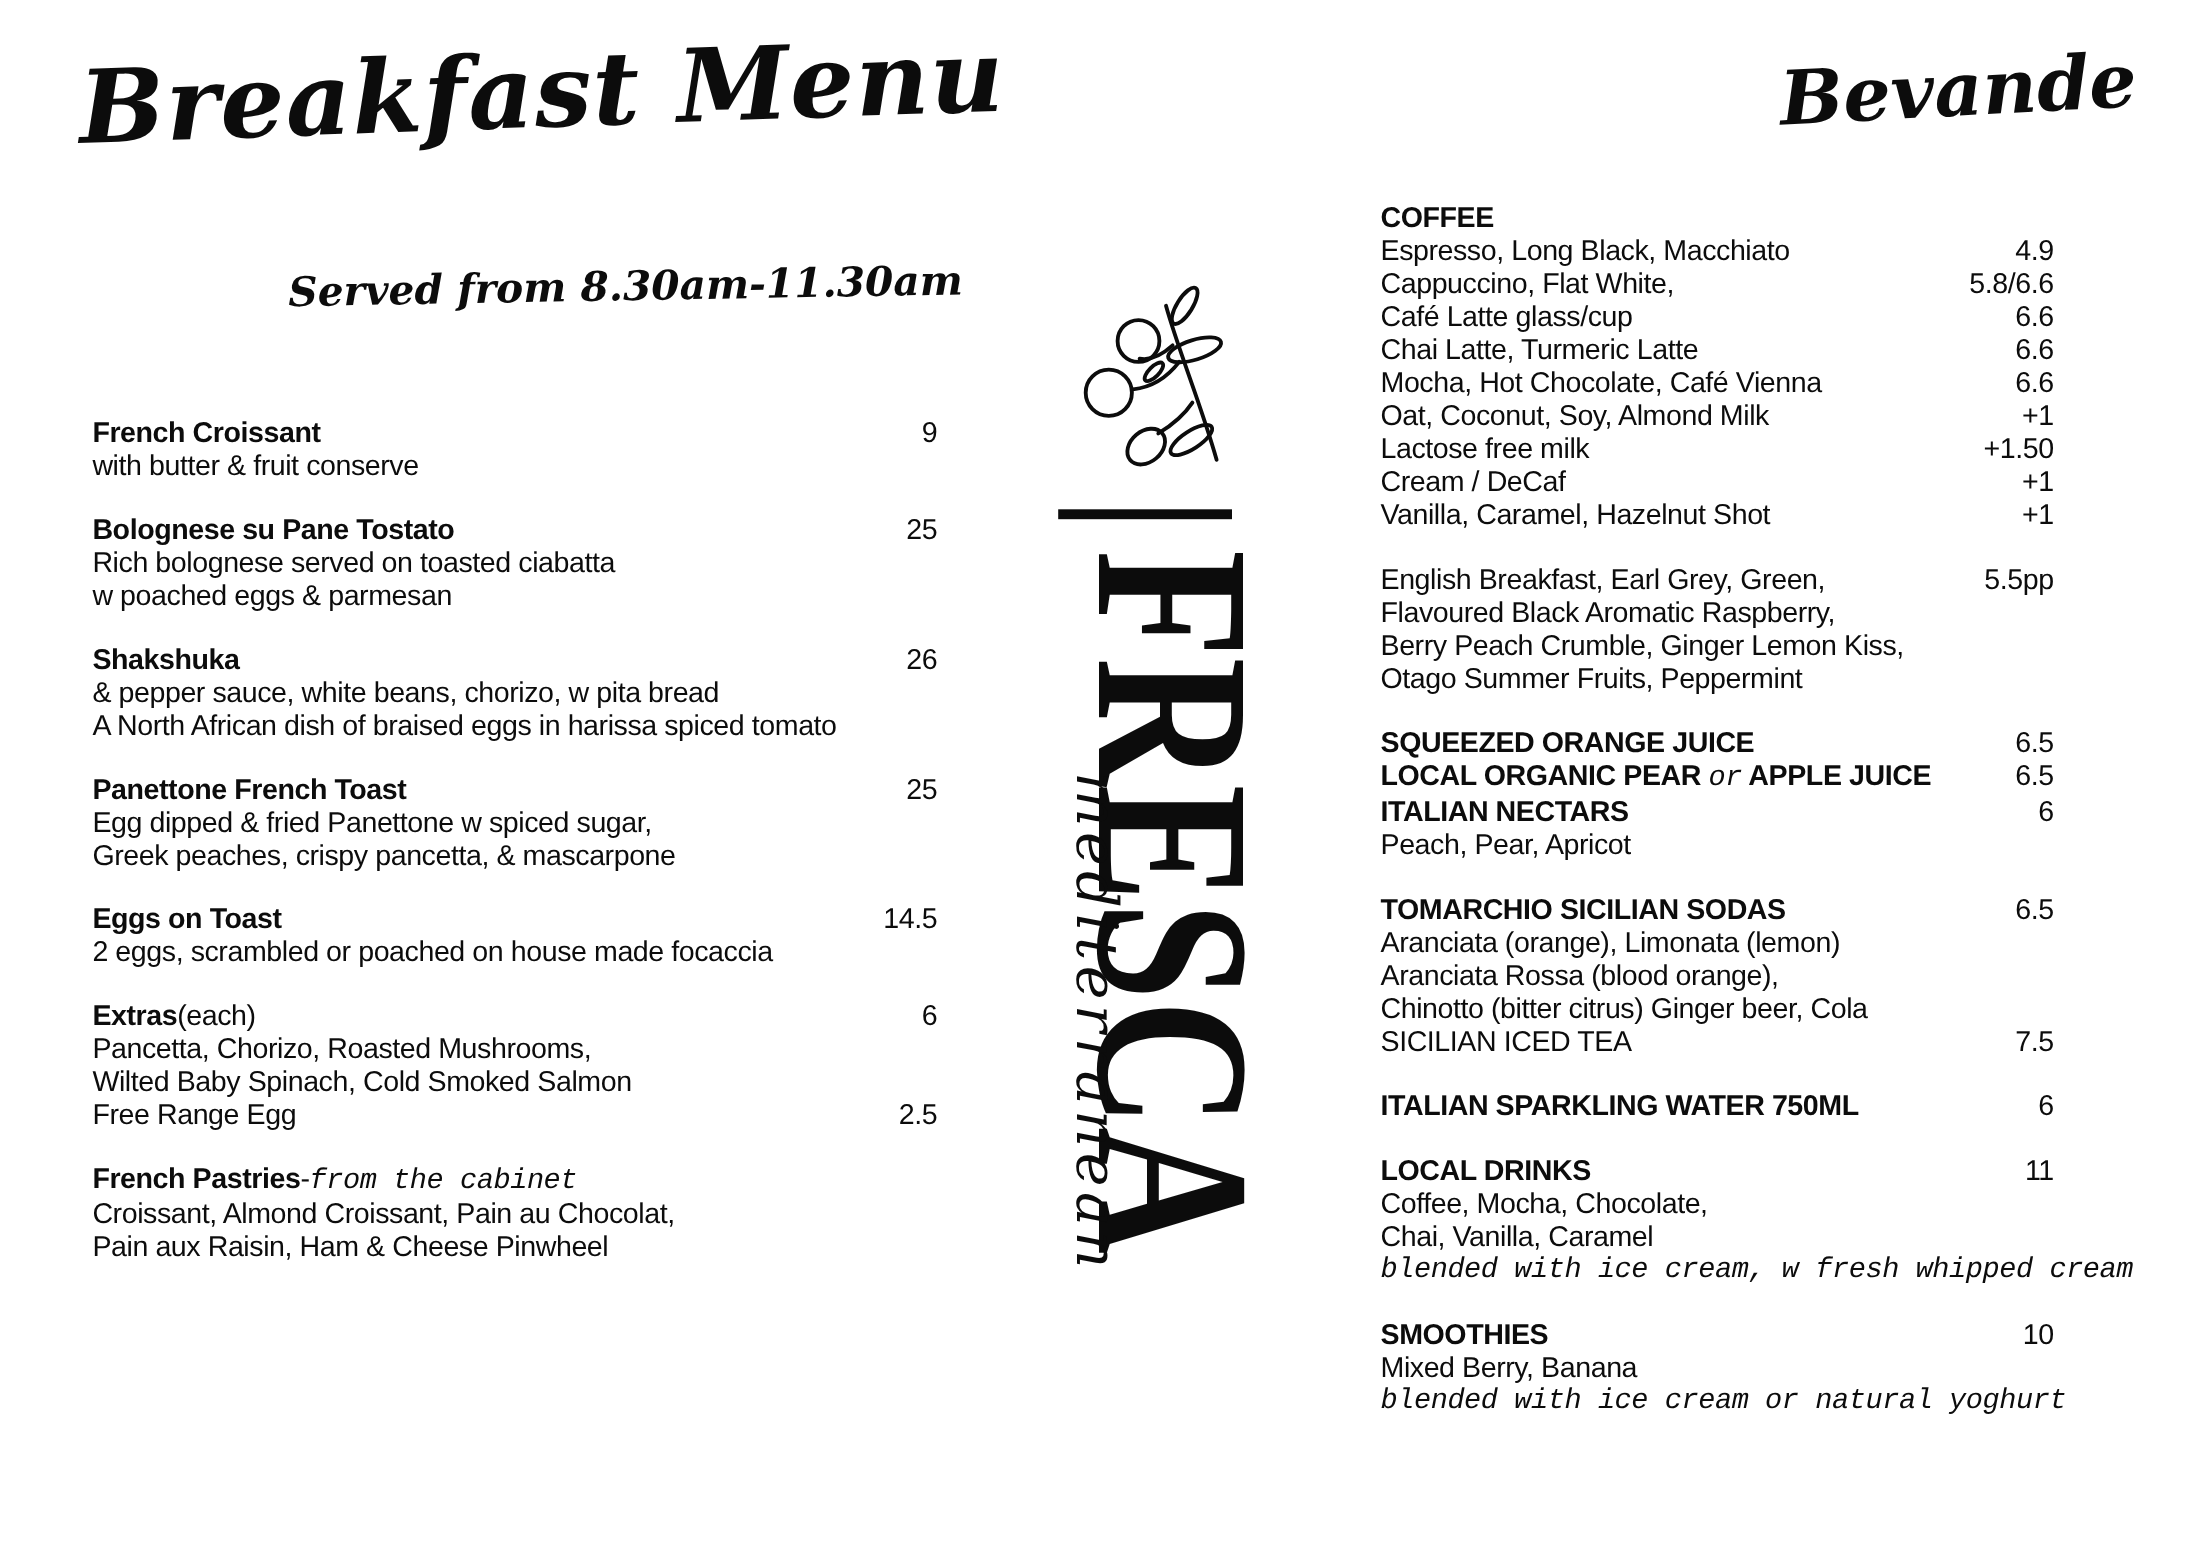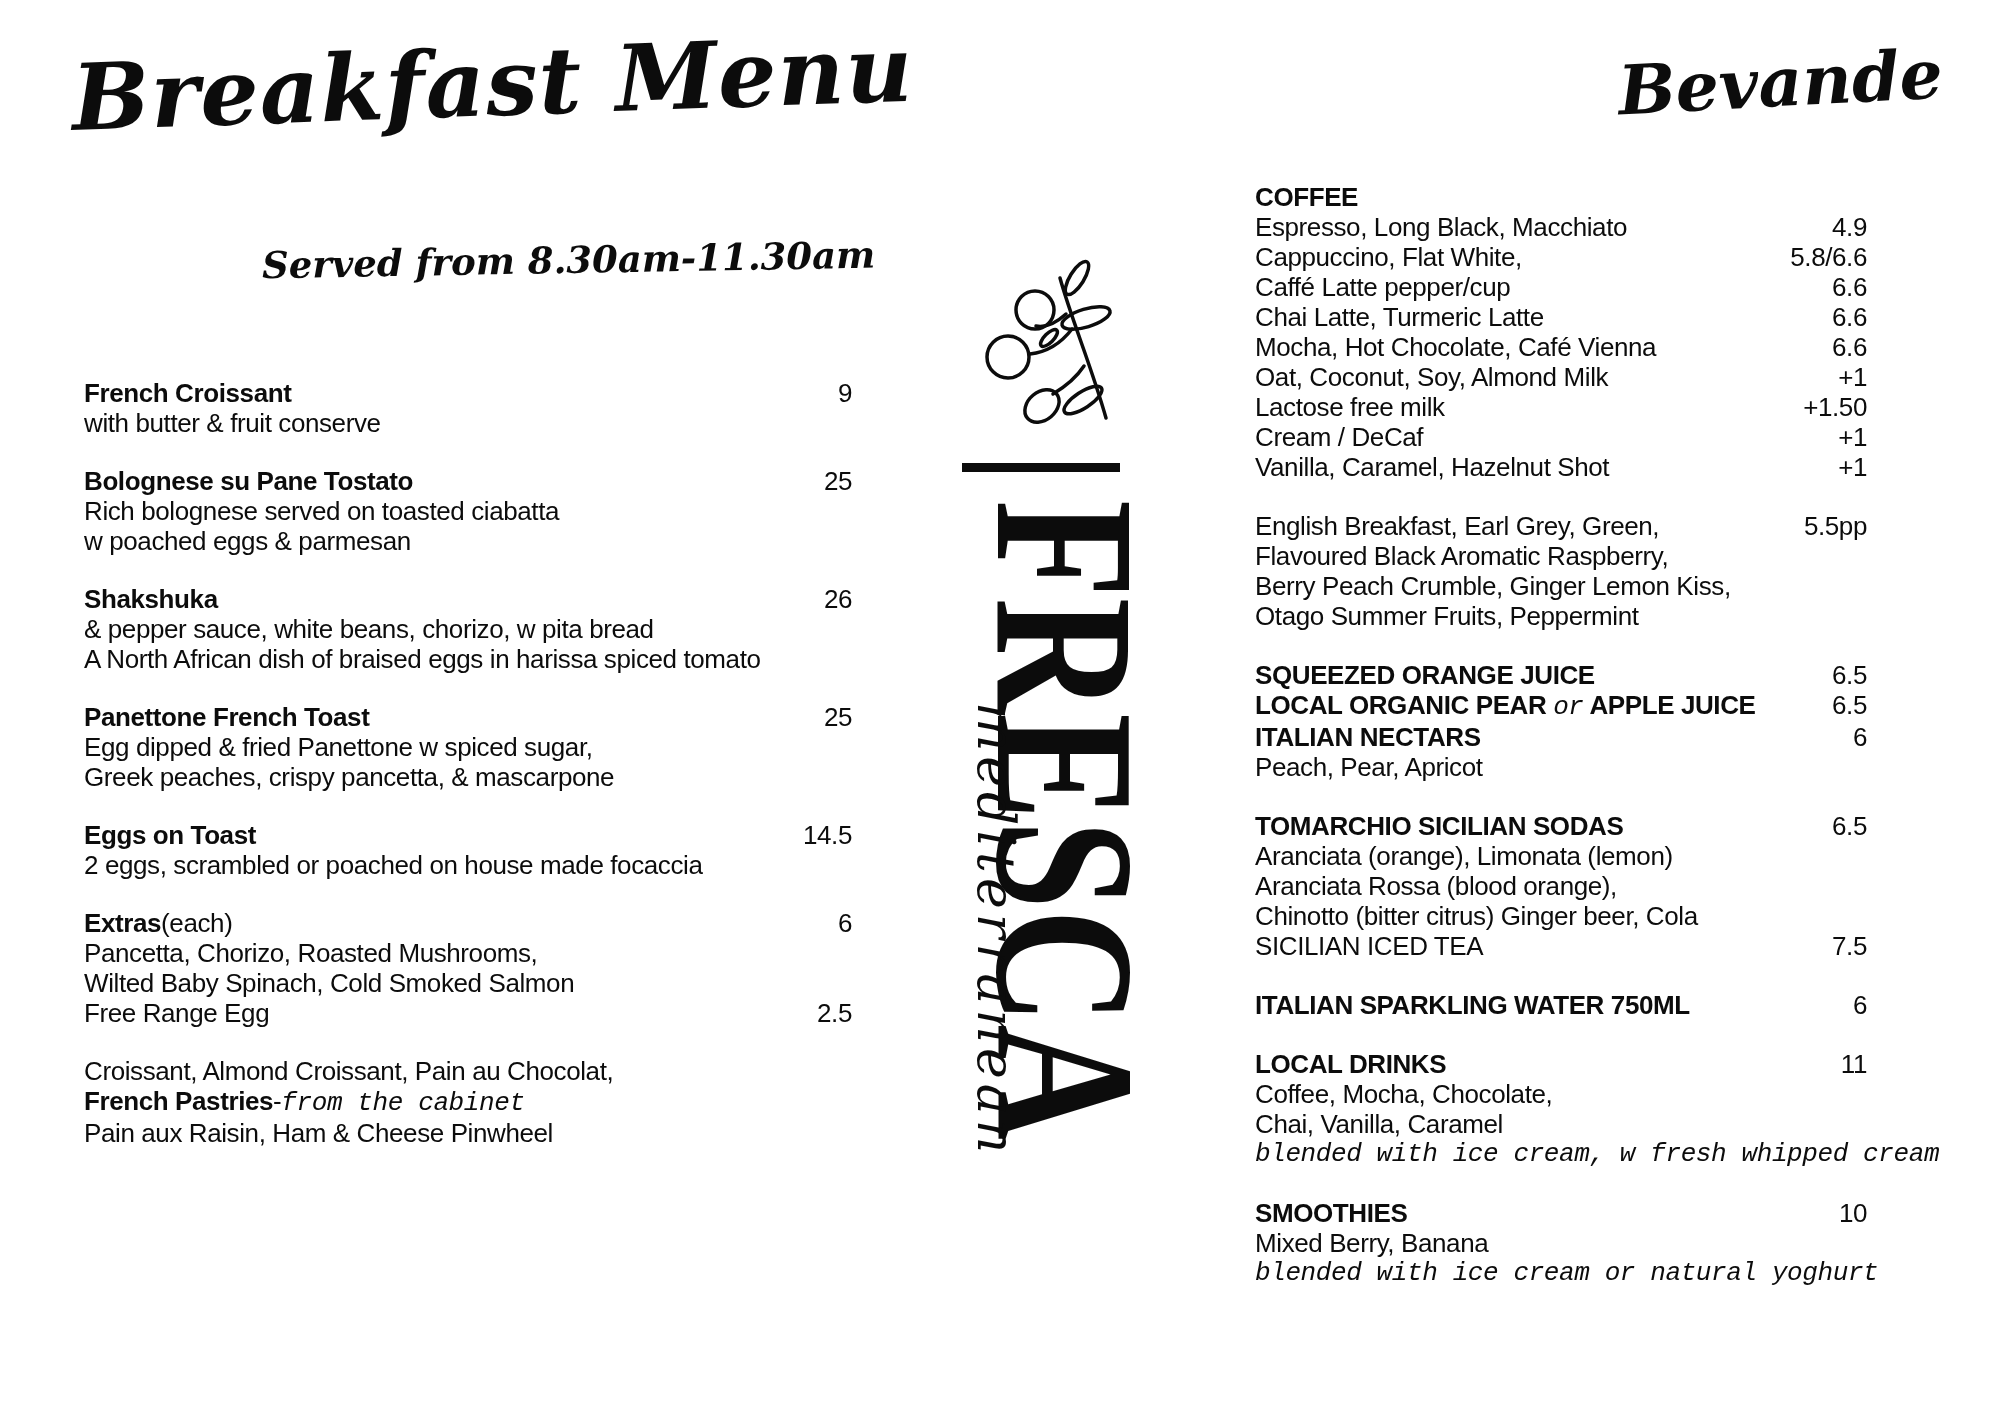--- a/index.html
+++ b/index.html
@@ -133,48 +133,48 @@
         <div class="row">
           <span class="txt">Wilted Baby Spinach, Cold Smoked Salmon</span>
         </div>
         <div class="row">
           <span class="txt">Free Range Egg</span>
           <span class="price">2.5</span>
         </div>
       </div>
       <div class="menu-item">
         <div class="row">
-          <span class="txt">Croissant, Almond Croissant, Pain au Chocolat,</span>
-        </div>
-        <div class="row">
           <span class="b">French Pastries</span>
           <span> - </span>
           <span class="it">from the cabinet</span>
         </div>
         <div class="row">
+          <span class="txt">Croissant, Almond Croissant, Pain au Chocolat,</span>
+        </div>
+        <div class="row">
           <span class="txt">Pain aux Raisin, Ham &amp; Cheese Pinwheel</span>
         </div>
       </div>
     </div>
 
   <div class="abs right-col">
       <div class="menu-section">
         <div class="row">
           <span class="txt b">COFFEE</span>
         </div>
         <div class="row">
           <span class="txt">Espresso, Long Black, Macchiato</span>
           <span class="price">4.9</span>
         </div>
         <div class="row">
           <span class="txt">Cappuccino, Flat White,</span>
           <span class="price">5.8/6.6</span>
         </div>
         <div class="row">
-          <span class="txt">Caffé Latte pepper/cup</span>
+          <span class="txt">Café Latte glass/cup</span>
           <span class="price">6.6</span>
         </div>
         <div class="row">
           <span class="txt">Chai Latte, Turmeric Latte</span>
           <span class="price">6.6</span>
         </div>
         <div class="row">
           <span class="txt">Mocha, Hot Chocolate, Café Vienna</span>
           <span class="price">6.6</span>
         </div>

